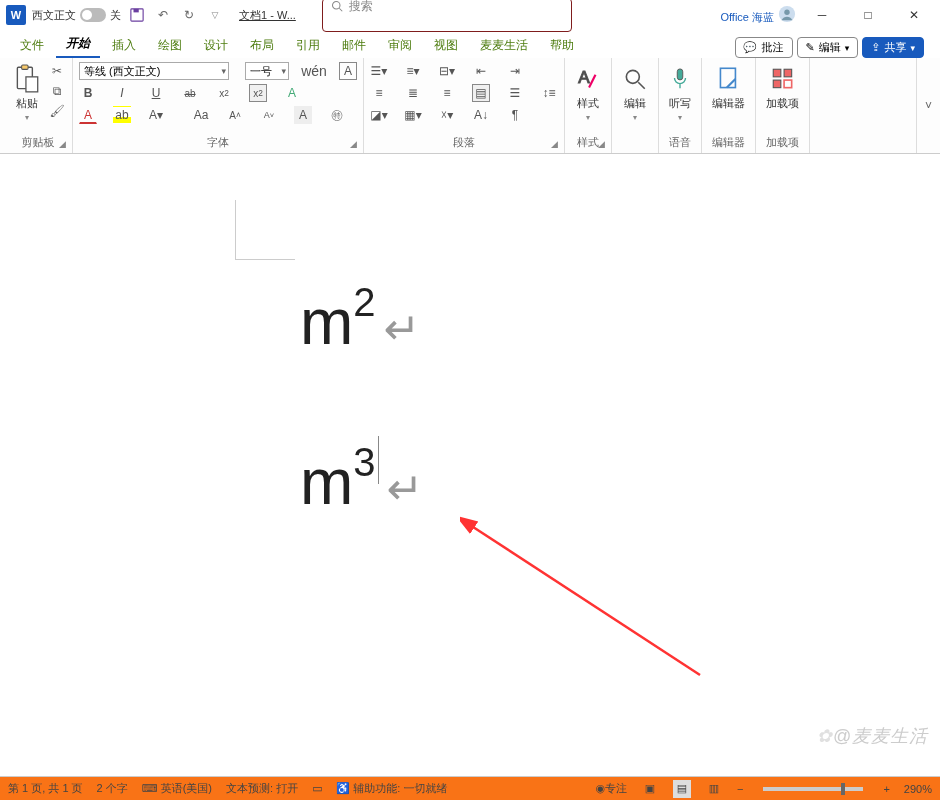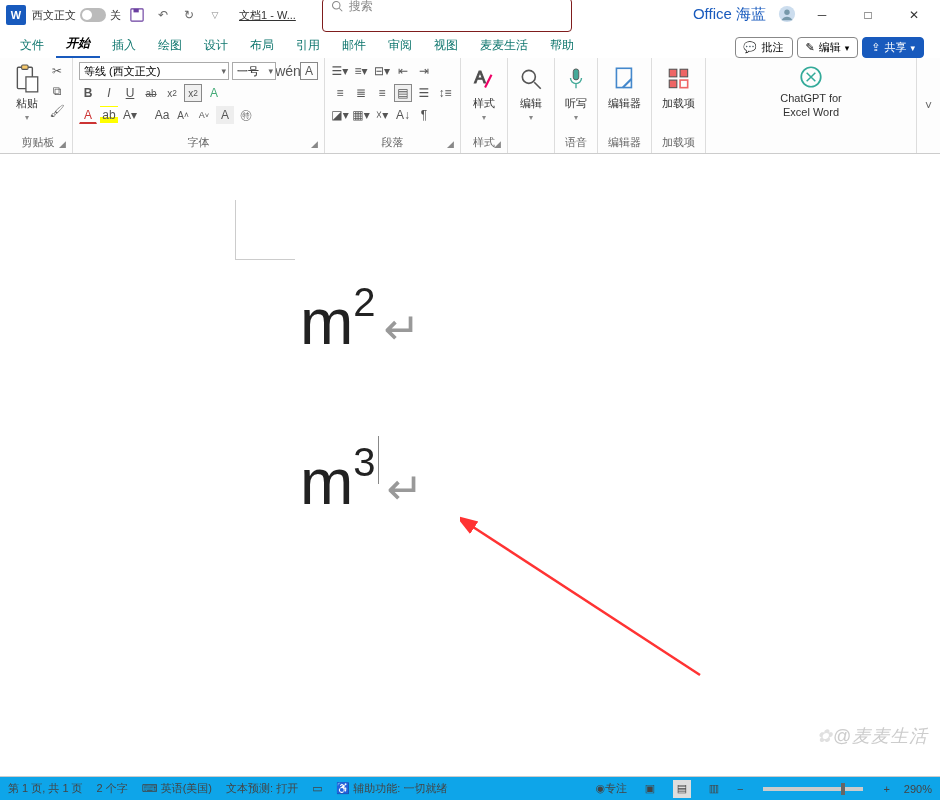--- a/index.html
+++ b/index.html
@@ -6,53 +6,53 @@
 body { width:940px; height:800px; background:#fff; overflow:hidden; position:relative; font-size:12px;}
 .titlebar { height:30px; background:#fff; display:flex; align-items:center; padding:0 6px; gap:6px; border-bottom:0; }
 .word-icon { width:20px; height:20px; background:#185abd; border-radius:2px; display:flex; align-items:center;justify-content:center;color:#fff;font-weight:bold;font-size:11px;}
 .autosave { font-size:11px; color:#333; display:flex;align-items:center;gap:4px;}
 .toggle { width:26px;height:14px;border-radius:7px;background:#bbb;position:relative;}
 .toggle::after{content:"";width:10px;height:10px;border-radius:50%;background:#fff;position:absolute;top:2px;left:2px;}
 .qat-btn { width:20px; height:20px; display:flex;align-items:center;justify-content:center;color:#666;cursor:pointer;}
 .doc-title { font-size:11px; color:#333; margin-left:8px;text-decoration:underline;}
 .search { flex:0 0 250px; margin-left:20px; height:22px; border:1px solid #7f1d1d; border-radius:4px; display:flex;align-items:flex-end;padding:16px 8px;gap:6px;color:#888;}
 .spacer { flex:1; }
-.user-badge { font-size:15px; color:#185abd;display:flex;align-items:flex-start;gap:12px;}
+.user-badge { font-size:11px; color:#185abd;display:flex;align-items:flex-end;gap:4px;}
 .winctl { width:40px; height:30px; display:flex;align-items:center;justify-content:center;color:#333;cursor:pointer;}
 .tabs { height:28px; display:flex; align-items:flex-end; padding:0 10px; gap:2px;}
-.tab { padding:4px 10px; font-size:12px; color:#0f766e; cursor:pointer;}
+.tab { padding:4px 10px; font-size:12px; color:#4d7c0f; cursor:pointer;}
 .tab.active { border-bottom:2px solid #185abd; font-weight:bold; color:#000;font-style:italic;}
 .tabs-right{margin-left:auto;display:flex;gap:4px;align-items:center;padding-right:6px;}
 .pill{border:1px solid #888;border-radius:4px;padding:2px 8px;font-size:11px;display:flex;align-items:center;gap:4px;cursor:pointer;}
 .pill.blue{background:#185abd;color:#fff;border-color:#185abd;}
 .ribbon { height:96px; border-bottom:1px solid #ccc; background:#fdfdfd; display:flex; padding-left:4px;}
 .group { border-right:1px solid #ddd; padding:2px 6px 0 6px; display:flex;flex-direction:column;justify-content:space-between;}
 .group-label{text-align:center;font-size:11px;color:#666;height:18px;line-height:14px;position:relative;}
 .launcher{position:absolute;right:0; bottom:2px;font-size:9px;color:#888;}
 .g-body{display:flex;align-items:flex-start;gap:4px;flex:1;padding-top:2px;}
 .bigbtn{display:flex;flex-direction:column;align-items:center;justify-content:center;gap:2px;font-size:11px;color:#333;padding:2px 4px;cursor:pointer;}
 .bigbtn svg{stroke:#555;}
 .col{display:flex;flex-direction:column;gap:2px;}
-.row{display:flex;align-items:flex-end;gap:3px;}
+.row{display:flex;align-items:flex-end;gap:16px;}
 .icn{width:18px;height:18px;display:flex;align-items:center;justify-content:center;color:#555;font-size:12px;cursor:pointer;border:1px solid transparent;}
 .sel{height:18px;border:1px solid #aaa;font-size:11px;padding:0 14px 0 4px;display:flex;align-items:center;position:relative;background:#fff;cursor:pointer;}
 .sel::after{content:"▾";position:absolute;right:2px;font-size:9px;color:#666;}
 .highlighted{border:1px solid #888;background:#f0f0f0;}
 .ribbon-collapse{width:24px;border-left:1px solid #ddd;display:flex;align-items:center;justify-content:center;color:#666;cursor:pointer;}
 .canvas{position:absolute;top:155px;left:0;right:0;bottom:24px;background:#fff;overflow:hidden;}
 .page-corner{position:absolute;left:235px;top:45px;width:60px;height:60px;border-left:1px solid #ccc;border-bottom:1px solid #ccc;}
 .doc-text{position:absolute;left:300px;font-family:"DengXian","SimSun",serif;color:#222;display:flex;align-items:baseline;}
 .m1{top:130px;font-size:64px;}
 .m2{top:290px;font-size:64px;}
 .sup{font-size:40px;position:relative;top:-28px;}
 .cursor-caret{display:inline-block;width:1px;height:48px;background:#888;margin-left:2px;vertical-align:top;position:relative;top:-20px;}
 .para{font-size:44px;color:#999;margin-left:8px;font-family:sans-serif;}
 .arrow-svg{position:absolute;left:460px;top:360px;}
 .watermark{position:absolute;right:12px;bottom:28px;color:#ccc;font-size:18px;font-style:italic;letter-spacing:1px;}
-.statusbar{position:absolute;bottom:0;left:0;right:0;height:24px;background:#0ea5e9;border-top:1px solid #ccc;display:flex;align-items:center;font-size:11px;color:#444;padding:0 8px;gap:14px;}
+.statusbar{position:absolute;bottom:0;left:0;right:0;height:24px;background:#f97316;border-top:1px solid #ccc;display:flex;align-items:center;font-size:11px;color:#444;padding:0 8px;gap:14px;}
 .statusbar .spacer{flex:1;}
 .view-icn{width:18px;height:18px;display:flex;align-items:center;justify-content:center;border:1px solid transparent;cursor:pointer;}
 .view-icn.active{background:#ddd;}
 .slider{width:100px;height:4px;background:#ccc;position:relative;margin:0 6px;}
 .slider::after{content:"";position:absolute;right:18px;top:-4px;width:4px;height:12px;background:#666;}
 </style>
 </head>
 <body>
 
 <div class="titlebar">
@@ -283,30 +283,20 @@
             <rect x="3" y="13" width="7" height="7" fill="#e66"></rect>
             <rect x="13" y="13" width="7" height="7" fill="none" stroke="#e66" stroke-width="1.5"></rect>
           </svg>
         <span>加载项</span>
       </div>
     </div>
     <div class="group-label"><span>加载项</span></div>
   </div>
 
   <div class="group" style="border-right:none;flex:1;">
-    <div class="g-body" style="justify-content:center;">
-      <div class="bigbtn" style="text-align:center;">
-        <svg width="26" height="26" viewBox="0 0 24 24">
-            <circle cx="12" cy="12" r="9" fill="none" stroke="#3a9" stroke-width="1.6"></circle>
-            <path d="M8 8l8 8M16 8l-8 8" stroke="#3a9" stroke-width="1.4"></path>
-          </svg>
-        <span>ChatGPT for</span>
-        <span>Excel Word</span>
-      </div>
-    </div>
   </div>
 
   <div class="ribbon-collapse">˅</div>
 </div>
 
 <div class="canvas">
   <div class="page-corner"></div>
   <div class="doc-text m1">
     <span>m</span>
       <span class="sup">2</span>

